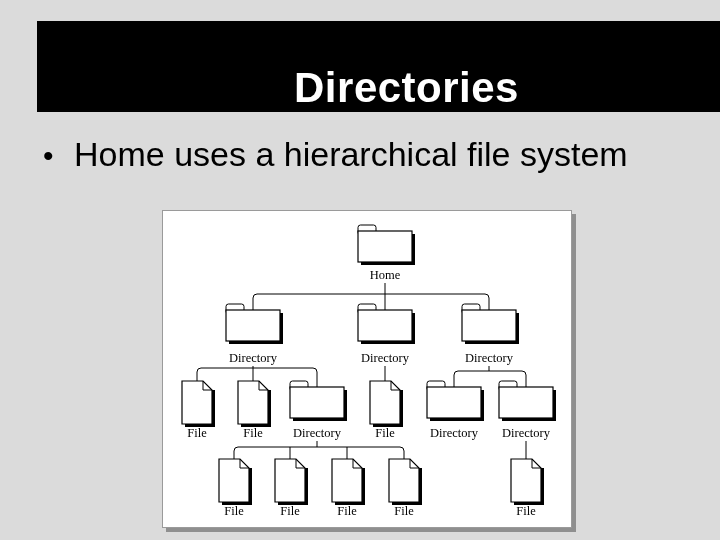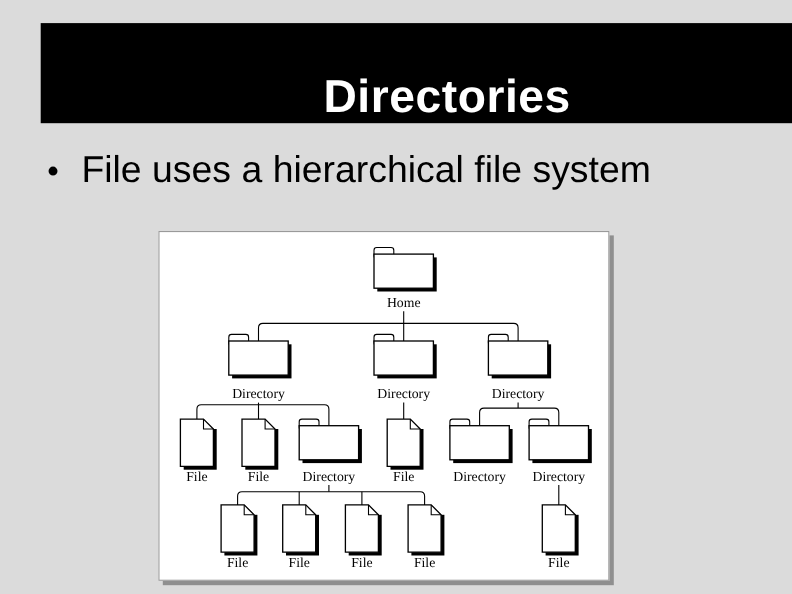--- a/index.html
+++ b/index.html
@@ -36,41 +36,41 @@
     width: 31px; flex: 0 0 31px;
     font-size: 30px;
   }
   .subline {
     position: absolute; left: 74px; top: 185px;
     color: var(--body-text, #000);
     font-size: 28px; font-style: italic;
     line-height: 1.05; white-space: nowrap;
   }
   .diagram-box {
-    position: absolute; left: 144px; top: 210px;
+    position: absolute; left: 162px; top: 210px;
     width: 408px; height: 316px;
     background: var(--diagram-bg, #fff);
     border: 1px solid var(--diagram-border, #9a9a9a);
     box-shadow: 4px 4px 0 var(--diagram-shadow, #8f8f8f);
     text-decoration: underline;
   }
   .diagram-box svg { display: block; width: 408px; height: 316px; }
 </style>
 </head>
 <body>
 
 <div class="slide">
 
   <div class="title-bar">
     <span class="title-text">Directories</span>
   </div>
 
   <div class="bullet-row">
     <span class="bullet-marker">•</span>
-    <span class="bullet-text">File uses a hierarchical file system</span>
+    <span class="bullet-text">Home uses a hierarchical file system</span>
   </div>
 
 
   <div class="diagram-box">
     <svg id="tree-svg" viewBox="144 210 408 316" preserveAspectRatio="none">
         <line x1="366" y1="282" x2="366" y2="293" stroke="#000000" stroke-width="1"></line>
         <path d="M 234 310 L 234 297 Q 234 293 238 293 L 466 293 Q 470 293 470 297 L 470 310" fill="none" stroke="#000000" stroke-width="1"></path>
         <line x1="366" y1="293" x2="366" y2="310" stroke="#000000" stroke-width="1"></line>
         <line x1="234" y1="365" x2="234" y2="367" stroke="#000000" stroke-width="1"></line>
         <path d="M 178 381 L 178 371 Q 178 367 182 367 L 294 367 Q 298 367 298 371 L 298 387" fill="none" stroke="#000000" stroke-width="1"></path>

